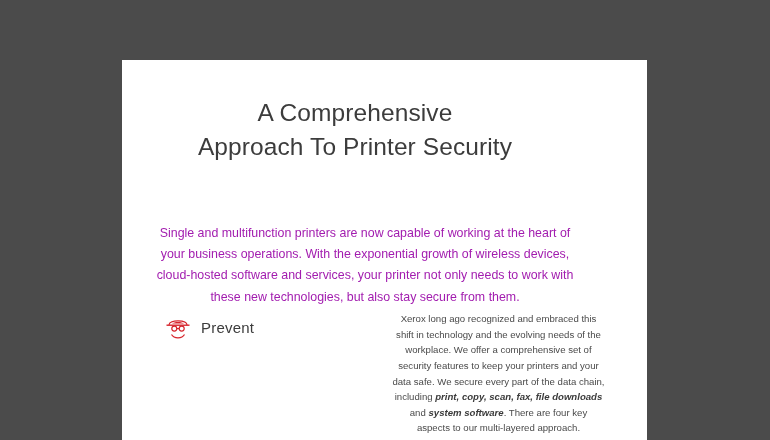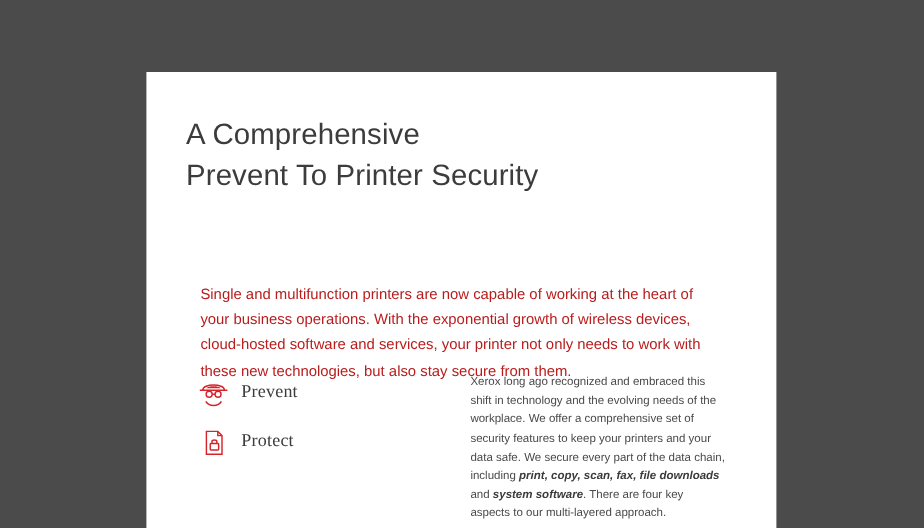--- a/index.html
+++ b/index.html
@@ -10,20 +10,21 @@
     width: 770px;
     height: 440px;
     background: #4b4b4b;
     font-family: "Liberation Sans", sans-serif;
     overflow: hidden;
   }
   .stage {
     position: relative;
     width: 770px;
     height: 440px;
+    text-align: center;
   }
   .page {
     position: absolute;
     left: 122px;
     top: 60px;
     width: 525px;
     height: 380px;
     background: #ffffff;
     box-shadow: 0 0 0 0 rgba(0,0,0,0);
     overflow: hidden;
@@ -42,26 +43,26 @@
     line-height: 1.38;
     font-weight: 400;
     color: #3c3c3c;
     letter-spacing: 0.1px;
     width: 400px;
   }
   .doc-title .line {
     display: block;
   }
   .intro {
-    margin: 12px;
+    margin: 0;
     padding-top: 59px;
     width: 420px;
     font-size: 12.4px;
     line-height: 1.72;
-    color: #b91c1c;
+    color: #a21caf;
     font-weight: 400;
   }
   .columns {
     position: absolute;
     left: 0;
     top: 247px;
     right: 0;
     display: flex;
     gap: 0;
   }
@@ -72,21 +73,20 @@
   .col-right {
     width: 213px;
     flex: none;
     padding-top: 4px;
   }
   .feature {
     display: flex;
     align-items: center;
     height: 41px;
     margin-bottom: 0;
-    font-family: Liberation Serif, serif;
   }
   .feature-icon {
     width: 46px;
     flex: none;
     display: flex;
     align-items: center;
     justify-content: center;
   }
   .feature-icon svg {
     display: block;
@@ -119,21 +119,21 @@
 </style>
 </head>
 <body>
 
 <div class="stage">
   <div class="page">
     <div class="page-inner">
 
       <h1 class="doc-title">
         <span class="line">A Comprehensive</span>
-        <span class="line">Prevent To Printer Security</span>
+        <span class="line">Approach To Printer Security</span>
       </h1>
 
       <p class="intro">Single and multifunction printers are now capable of working at the heart of your business operations. With the exponential growth of wireless devices, cloud-hosted software and services, your printer not only needs to work with these new technologies, but also stay secure from them.</p>
 
       <div class="columns">
 
         <div class="col-left">
 
           <div class="feature">
             <span class="feature-icon">
@@ -146,33 +146,20 @@
                   <path d="M13.8 15.6 L16.2 15.6"></path>
                   <path d="M8.5 21.5 C11 26, 19 26, 21.5 21.5"></path>
                 </g>
                 <path d="M9 10.5 C11 8.4, 19 8.4, 21 10.5 Z" fill="#d6242c"></path>
               </svg>
             </span>
             <span class="feature-label">Prevent</span>
           </div>
 
 
-          <div class="feature">
-            <span class="feature-icon">
-              <svg width="30" height="30" viewBox="0 0 30 30">
-                <g fill="none" stroke="#d6242c" stroke-width="1.2">
-                  <path d="M9 5.5 L18.5 5.5 L22 9 L22 24.5 L9 24.5 Z"></path>
-                  <path d="M18.5 5.5 L18.5 9 L22 9"></path>
-                  <rect x="12.2" y="15.6" width="7" height="5.4" rx="0.6"></rect>
-                  <path d="M13.7 15.6 L13.7 13.7 C13.7 12.3, 17.7 12.3, 17.7 13.7 L17.7 15.6"></path>
-                </g>
-              </svg>
-            </span>
-            <span class="feature-label">Protect</span>
-          </div>
 
           <div class="feature">
 
             <span class="feature-label"></span>
           </div>
 
         </div>
 
         <div class="col-right">
           <p class="side-body">Xerox long ago recognized and embraced this shift in technology and the evolving needs of the workplace. We offer a comprehensive set of security features to keep your printers and your data safe. We secure every part of the data chain, including <b>print, copy, scan, fax, file downloads</b> and <b>system software</b>. There are four key aspects to our multi-layered approach.</p>

